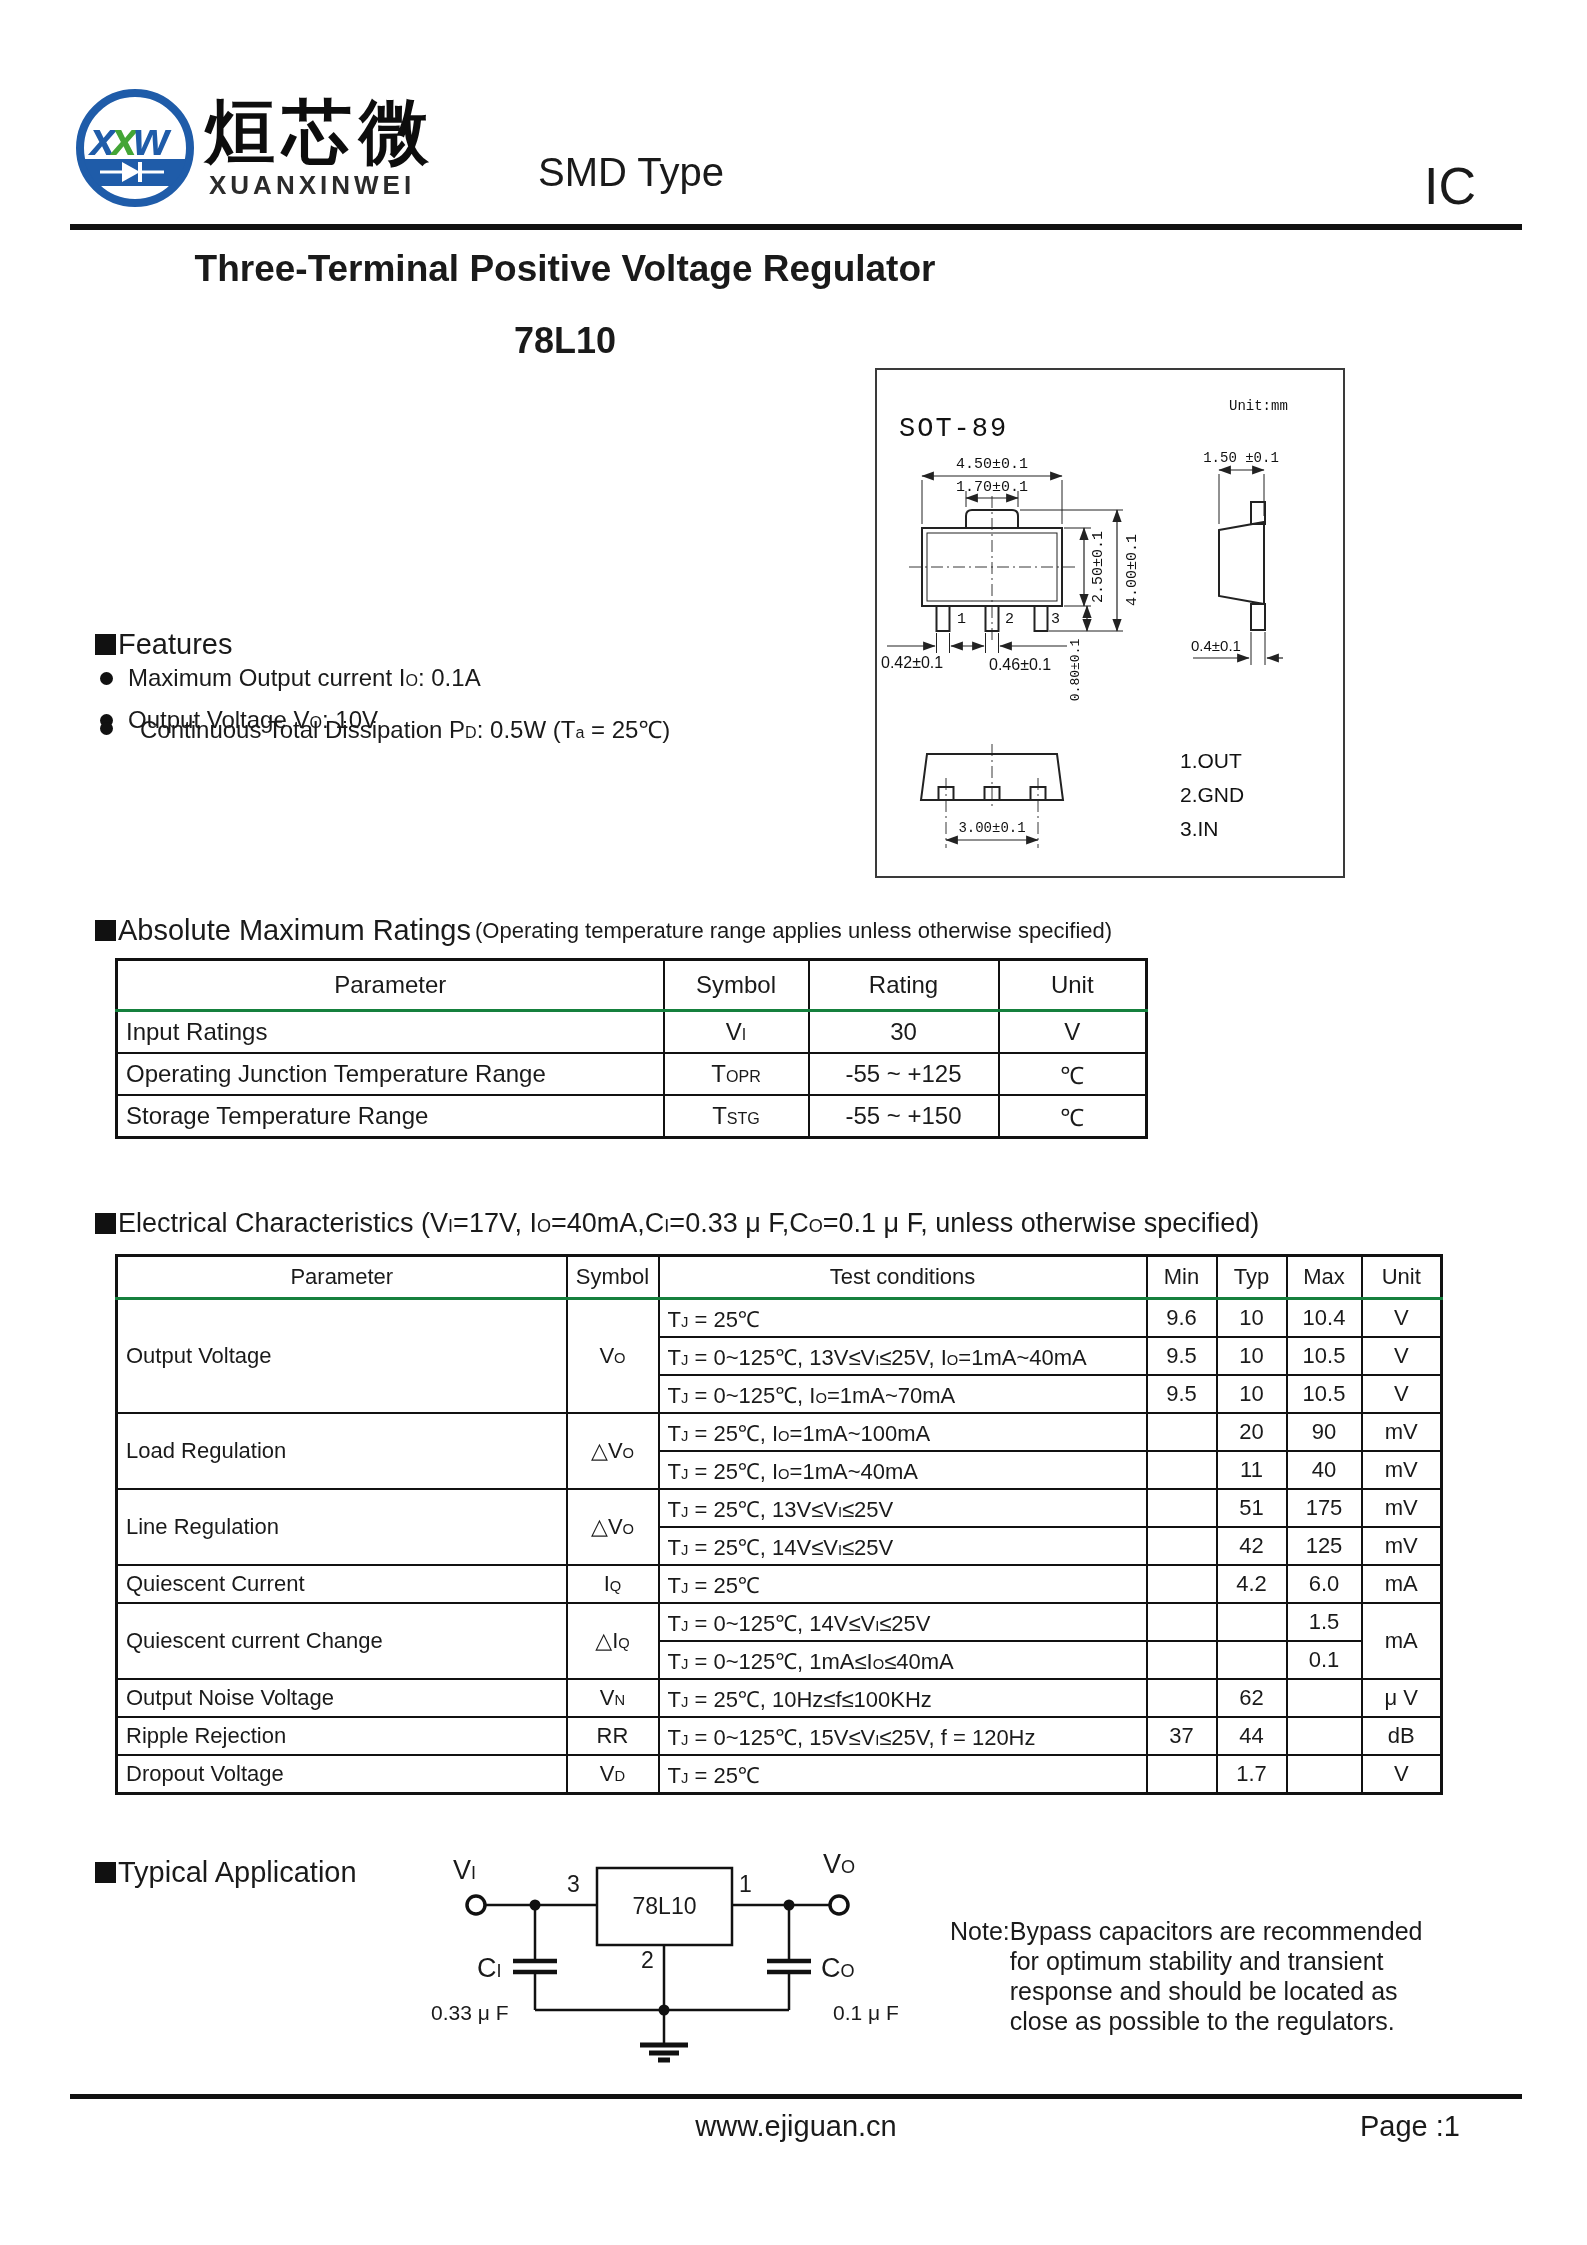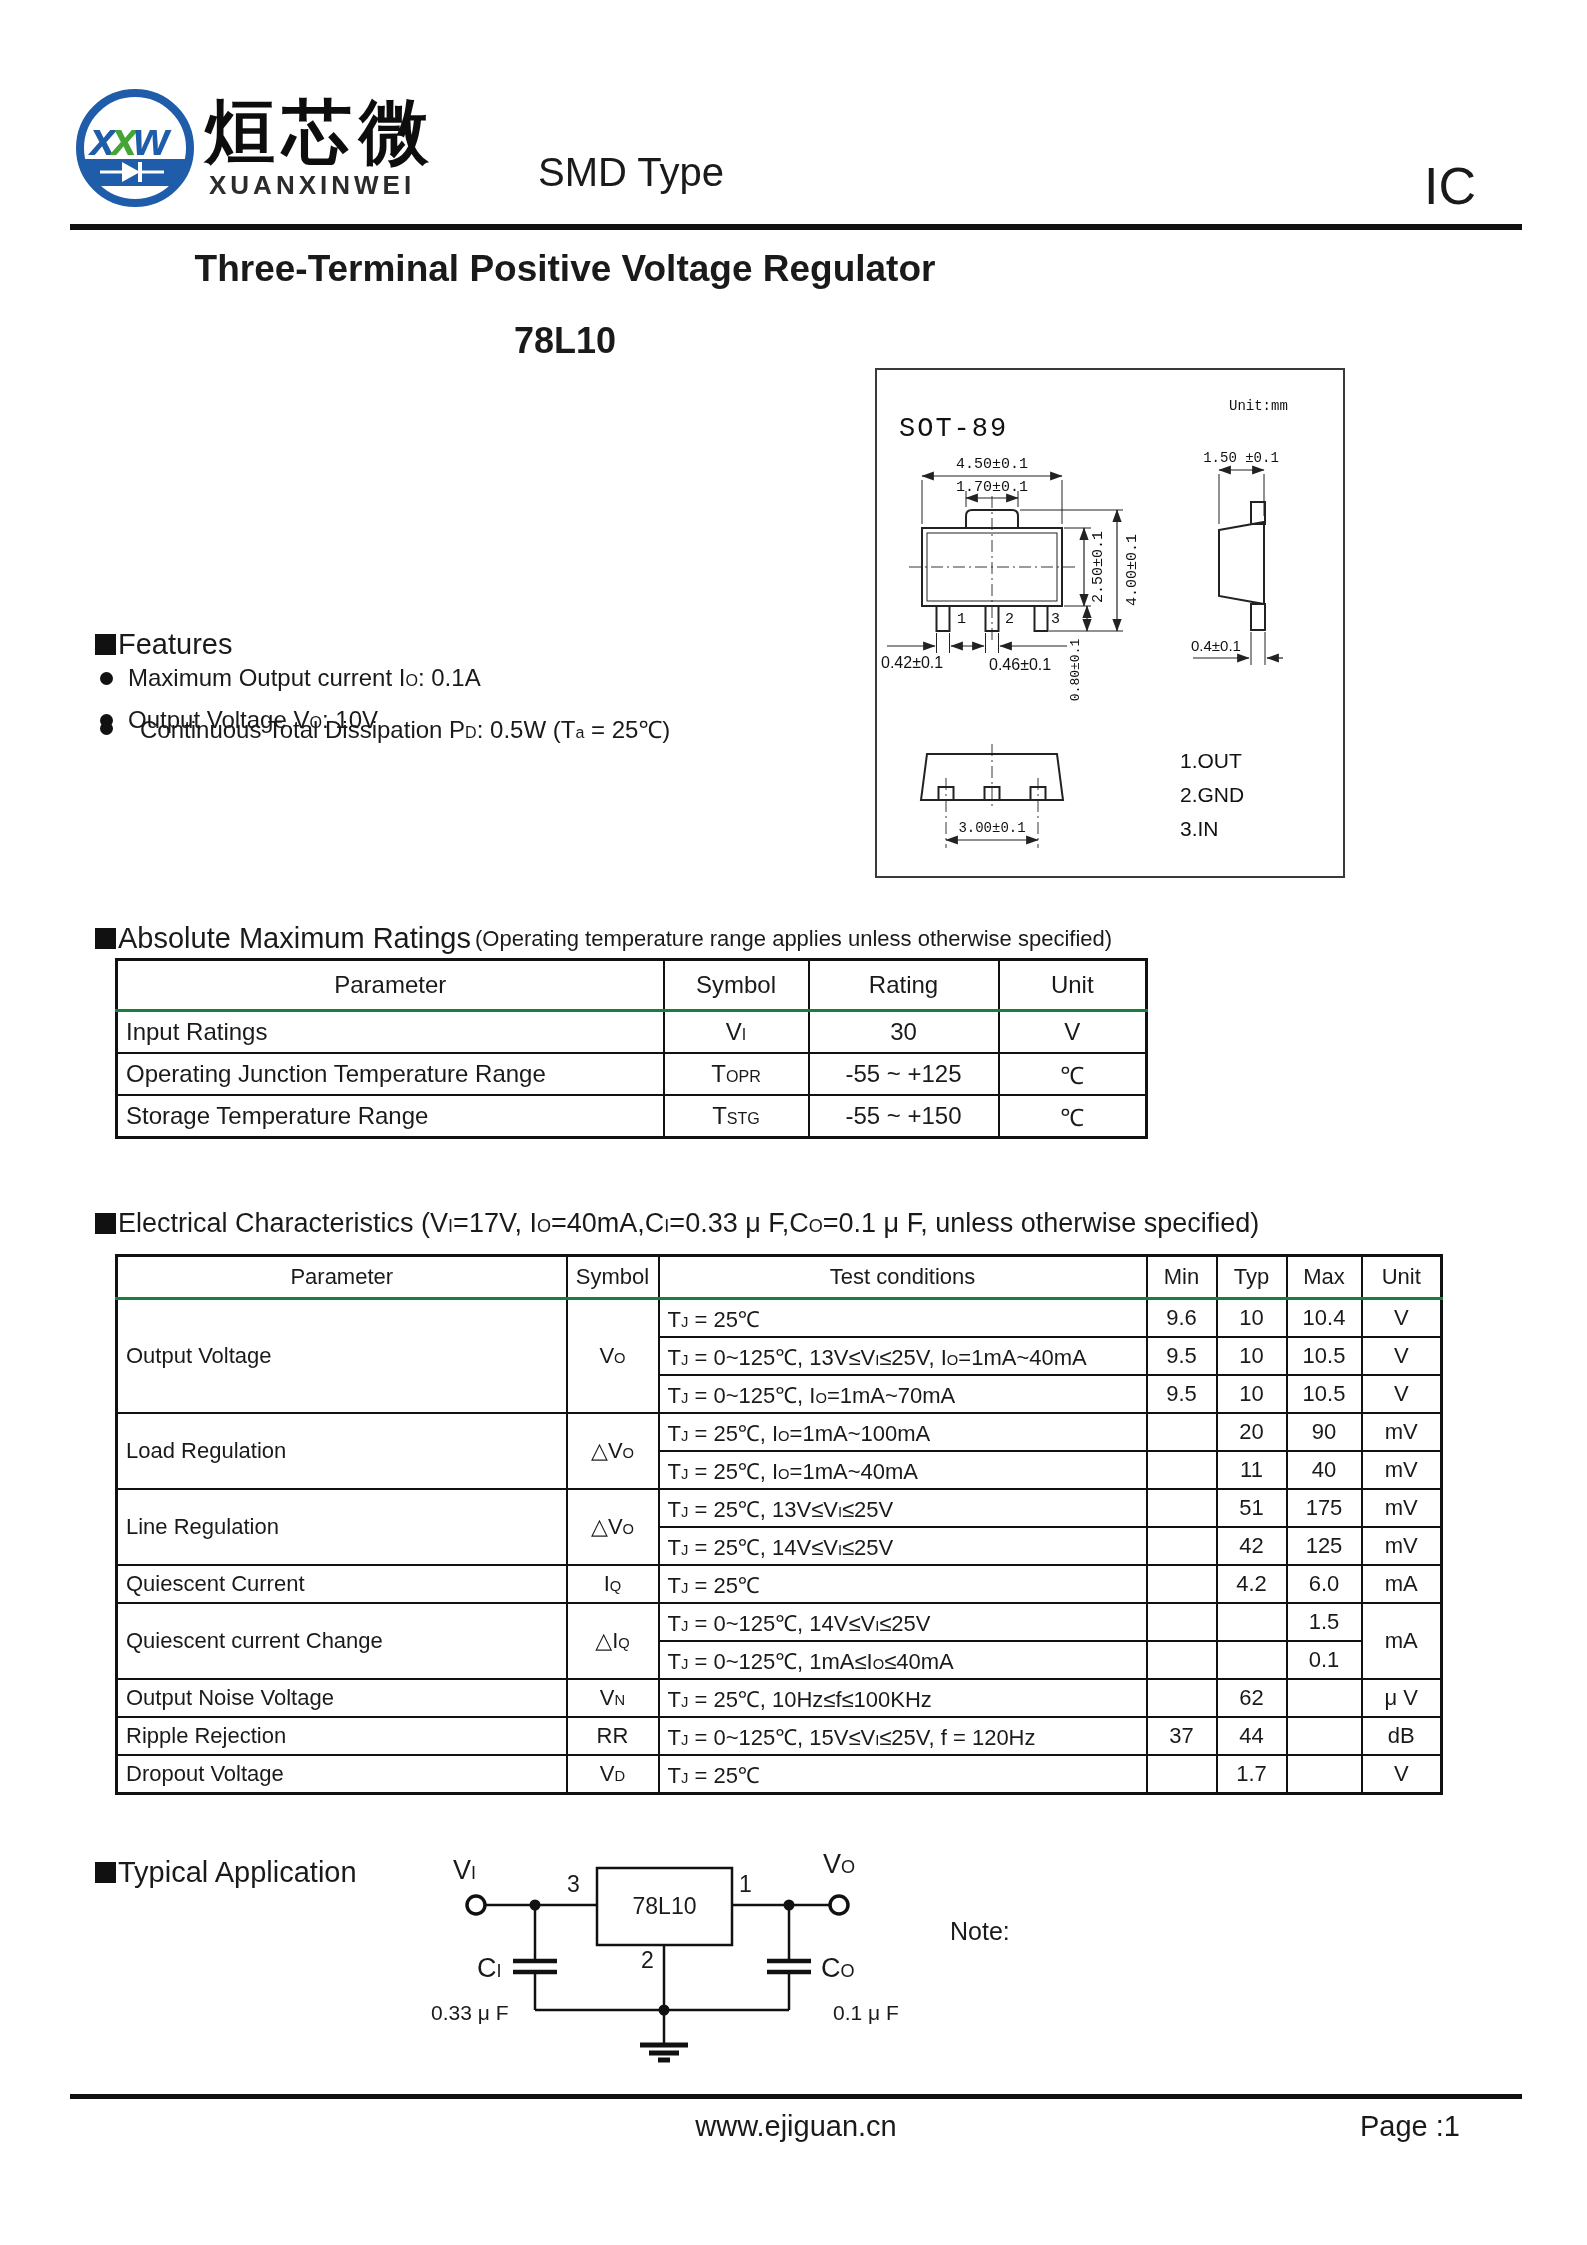--- a/index.html
+++ b/index.html
@@ -180,21 +180,21 @@
 </div>
 <div class="abs feat-item" style="left:100px;top:706px;">
   <div class="dot"></div>
   <div>Output Voltage V<span class="sb">O</span>: 10V</div>
 </div>
 <div class="abs feat-item" style="left:100px;top:712px;gap:27px;">
   <div class="dot"></div>
   <div>Continuous Total Dissipation P<span class="sb">D</span>: 0.5W (T<span class="sb">a</span> = 25℃)</div>
 </div>
 
-<div class="abs sect" style="left:95px;top:914px;margin-top:8px;">
+<div class="abs sect" style="left:95px;top:914px;">
   <div class="sq"></div>
   <div class="sect-t">Absolute Maximum Ratings</div>
   <div class="sect-note">(Operating temperature range applies unless otherwise specified)</div>
 </div>
 <table class="abs t abs-t" style="left:115px;top:958px;width:1030px;">
   <colgroup>
       <col style="width:547px">
       <col style="width:145px">
       <col style="width:190px">
       <col style="width:148px">
@@ -401,17 +401,23 @@
   <div class="pin" style="left:314px;top:26px;">1</div>
   <div class="pin" style="left:216px;top:102px;">2</div>
   <div class="lbl" style="left:52px;top:108px;">C<span class="sb">I</span></div>
   <div class="val" style="left:6px;top:156px;">0.33 μ F</div>
   <div class="lbl" style="left:396px;top:108px;">C<span class="sb">O</span></div>
   <div class="val" style="left:408px;top:156px;">0.1 μ F</div>
 </div>
 
 <div class="abs note">
   <div>Note:</div>
+  <div class="note-lines">
+    <div>Bypass capacitors are recommended</div>
+    <div>for optimum stability and transient</div>
+    <div>response and should be located as</div>
+    <div>close as possible to the regulators.</div>
+  </div>
 </div>
 
 <div class="abs rule" style="left:70px;top:2094px;width:1452px;height:5px;"></div>
 <div class="abs website">www.ejiguan.cn</div>
 <div class="abs page-no">Page :1</div>
 
 </body></html>

